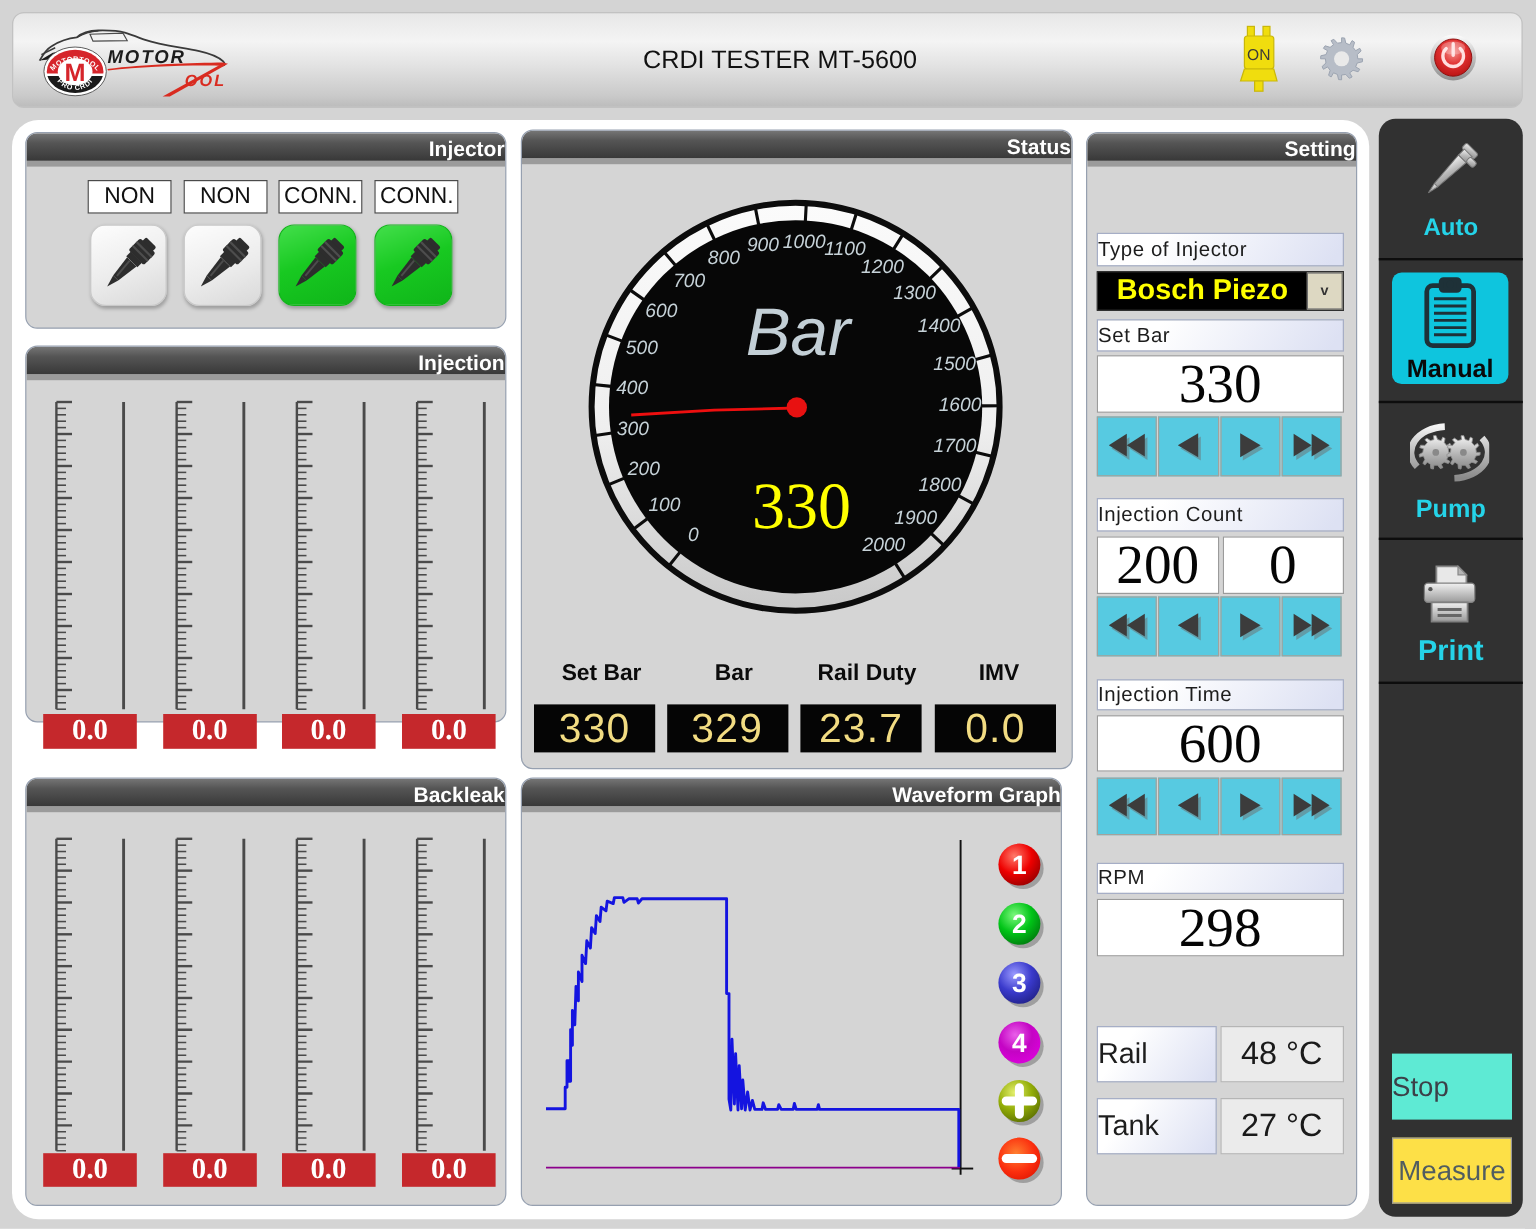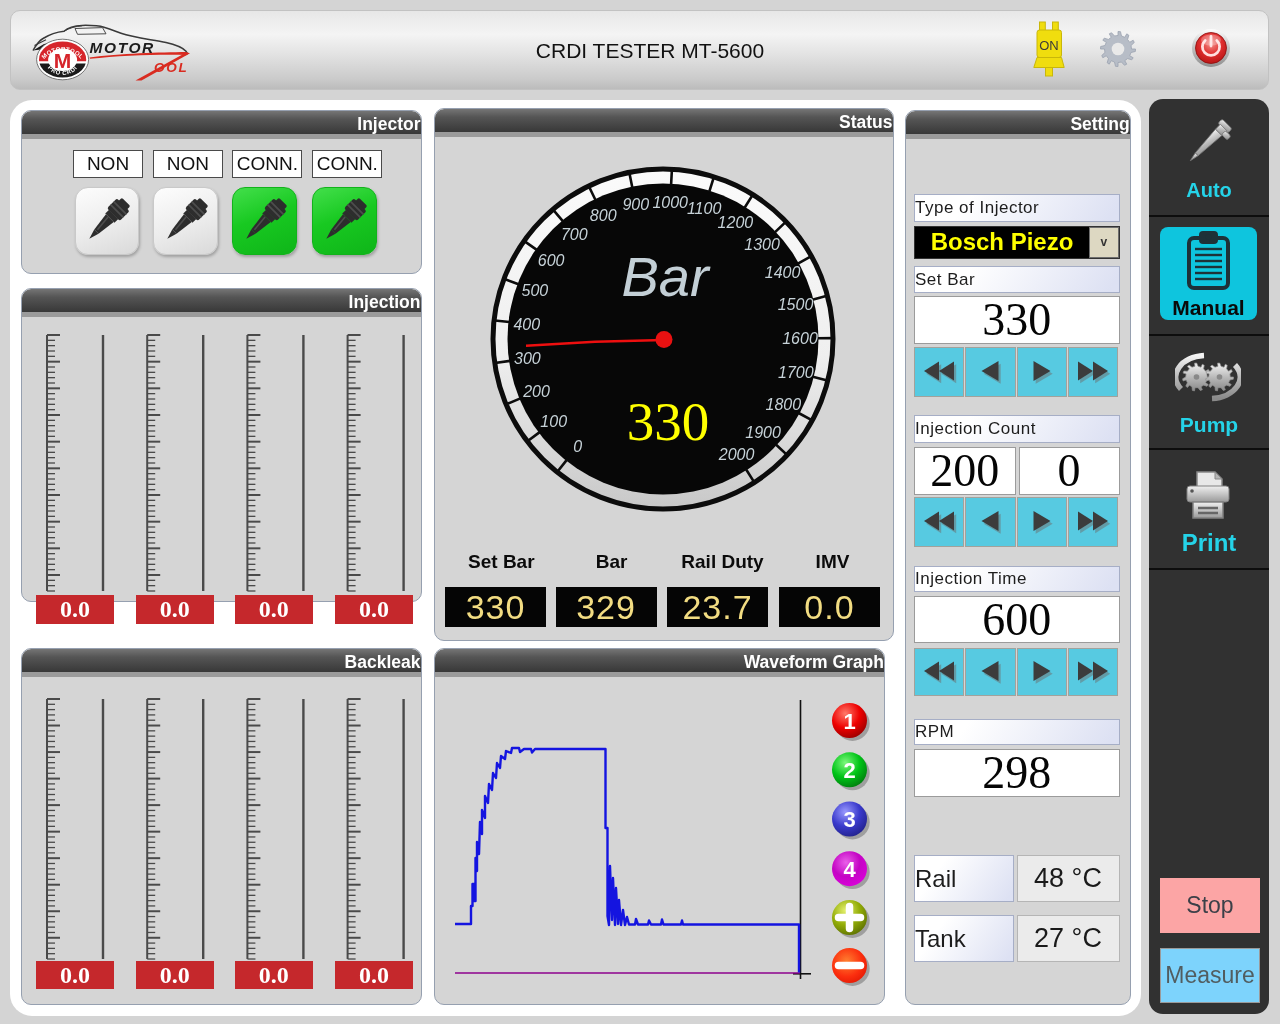--- a/index.html
+++ b/index.html
@@ -852,13 +852,13 @@
     </defs>
 <path d="M14 2 h18 l7 7 v9 h-25 z" fill="#e8e8e8" stroke="#888" stroke-width="1.5"></path>
 <path d="M32 2 l7 7 h-7 z" fill="#b5b5b5" stroke="#888" stroke-width="1"></path>
 <rect x="4" y="16" width="42" height="16" rx="3" fill="url(#met3)" stroke="#808080" stroke-width="1"></rect>
 <circle cx="9" cy="21" r="1.8" fill="#555"></circle>
 <path d="M10 32 h30 v16 h-30 z" fill="url(#met3)" stroke="#808080" stroke-width="1.5"></path>
 <line x1="15" y1="38" x2="35" y2="38" stroke="#666" stroke-width="2.5"></line>
 <line x1="15" y1="43" x2="35" y2="43" stroke="#666" stroke-width="2.5"></line>
 </svg>
 <div class="sideicon" style="top:529px;font-size:24px">Print</div>
-<div class="abs" style="left:1160px;top:878px;width:100px;height:55px;background:#fca5a5;text-align:center;line-height:55px;font-size:23px;color:#3c4048">Stop</div>
-<div class="abs" style="left:1160px;top:948px;width:100px;height:55px;background:#7dd3fc;border:1px solid #9a9a9a;text-align:center;line-height:53px;font-size:23px;color:#515d60">Measure</div>
+<div class="abs" style="left:1160px;top:878px;width:100px;height:55px;background:#5eead4;line-height:55px;font-size:23px;color:#3c4048">Stop</div>
+<div class="abs" style="left:1160px;top:948px;width:100px;height:55px;background:#fde047;border:1px solid #9a9a9a;text-align:center;line-height:53px;font-size:23px;color:#515d60">Measure</div>
 </body></html>

